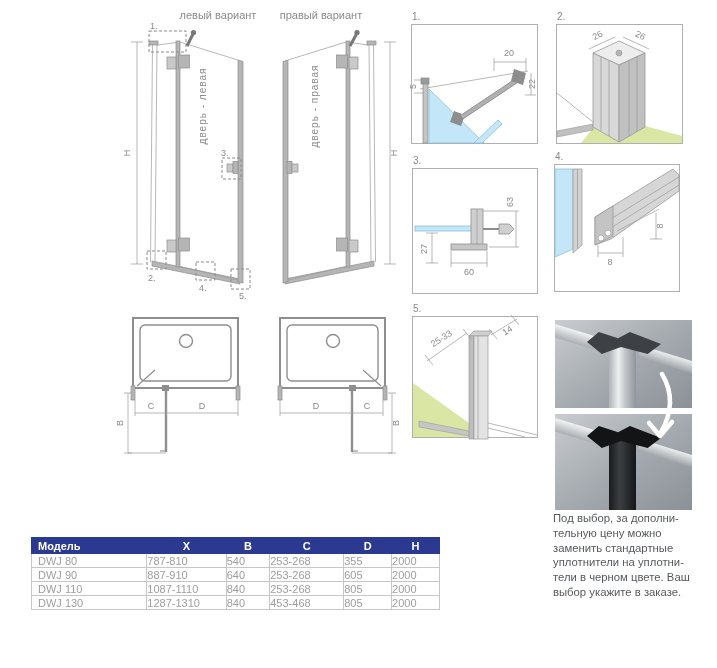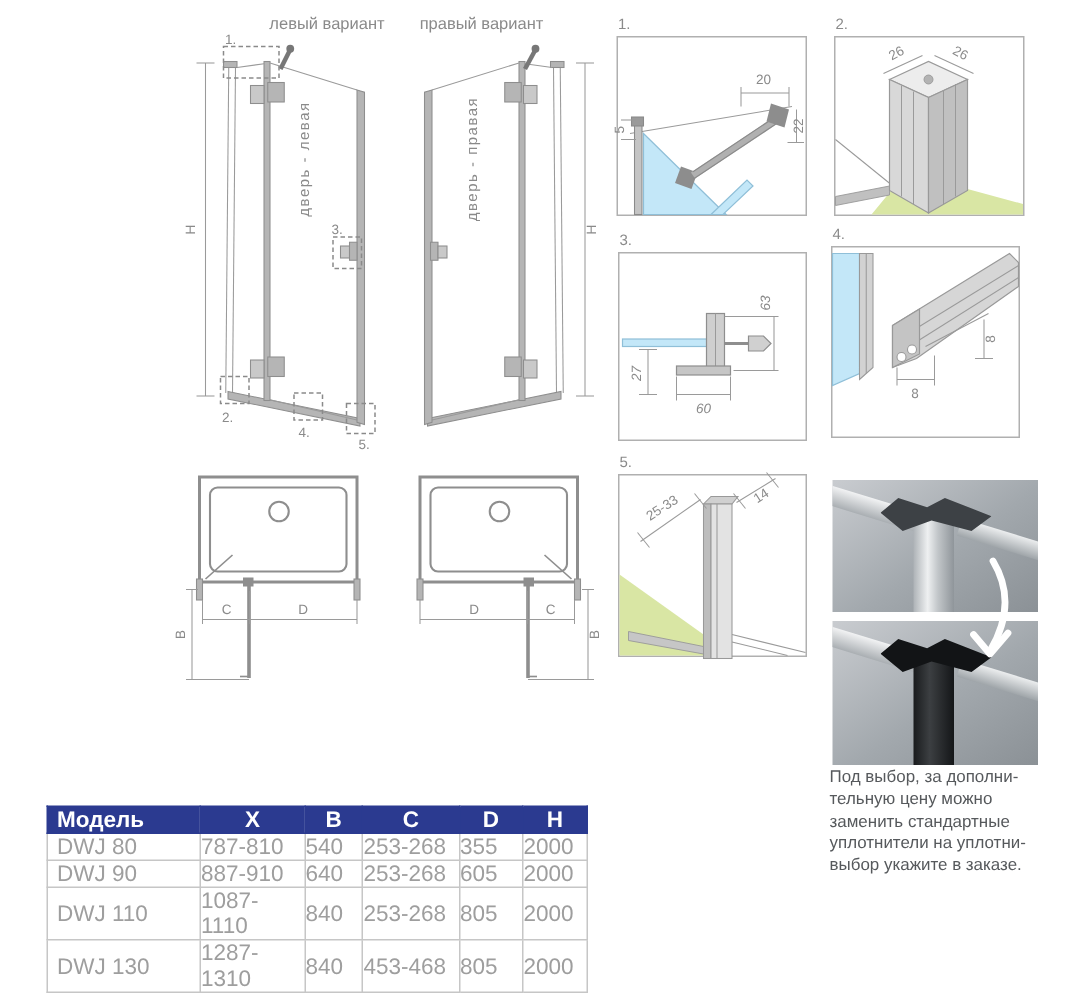--- a/index.html
+++ b/index.html
@@ -33,22 +33,22 @@
           background:linear-gradient(90deg,#aeb3b7,#eef0f1 35%,#c2c6c9 60%,#8f959a);}
   .seal-head{position:absolute;left:32px;top:12px;width:74px;height:22px;background:#3d4145;
           clip-path:polygon(0 45%,16% 0,42% 28%,58% 0,100% 55%,82% 100%,46% 68%,20% 100%);}
   .photo.black .seal-v{background:linear-gradient(90deg,#191b1d,#3c3f42 40%,#111214 75%,#ololo 100%);
           background:linear-gradient(90deg,#191b1d,#3c3f42 40%,#141618);}
   .photo.black .seal-head{background:#121416;}
 
   .note{position:absolute;left:553px;top:511px;width:148px;
         font-size:11.3px;line-height:14.8px;color:#56595c;}
 
-  table.spec{position:absolute;left:31px;top:537px;width:361px;border-collapse:collapse;
-        font-size:15px;}
+  table.spec{position:absolute;left:31px;top:537px;width:409px;border-collapse:collapse;
+        font-size:11px;}
   table.spec th{background:#2b3a90;color:#fff;font-weight:bold;height:15px;
         border:1px solid #2b3a90;padding:0;}
   table.spec th:first-child{text-align:left;padding-left:6px;}
   table.spec td{color:#9e9e9e;height:13px;border:1px solid #c6c6c6;text-align:left;padding:0;}
   table.spec td:first-child{text-align:left;padding-left:6px;}
   table.spec{border:1px solid #8f8f8f;}
 </style>
 </head>
 <body>
 
@@ -176,21 +176,21 @@
         <line class="thin" x1="32" y1="24" x2="58" y2="12"></line>
         <line class="thin" x1="66" y1="12" x2="92" y2="24"></line>
         <text class="dim" transform="rotate(-28 42 13)" x="42" y="13" text-anchor="middle">26</text>
         <text class="dim" transform="rotate(28 82 13)" x="82" y="13" text-anchor="middle">26</text>
       </svg>
     </div>
   </div>
 
   <div class="detail" style="left:412px;top:154px;width:126px;">
     <div class="dnum">3.</div>
-    <div class="dbox" style="width:124px;height:124px;font-style:italic;">
+    <div class="dbox" style="width:124px;height:124px;">
       <svg width="124" height="124" style="left:0;top:0">
         <rect class="glass" x="2" y="57" width="58" height="5"></rect>
         <rect x="58" y="40" width="12" height="36" fill="#cfcfcf" stroke="#8e8e8e" stroke-width=".8"></rect>
         <line class="thin" x1="64" y1="40" x2="64" y2="76"></line>
         <rect x="38" y="75" width="36" height="6" fill="#c6c6c6" stroke="#8e8e8e" stroke-width=".8"></rect>
         <line x1="70" y1="60" x2="86" y2="60" stroke="#8e8e8e" stroke-width="2"></line>
         <polygon points="86,55 96,55 101,60 96,65 86,65" fill="#d0d0d0" stroke="#8e8e8e" stroke-width=".8"></polygon>
         <line class="thin" x1="70" y1="42" x2="106" y2="42"></line>
         <line class="thin" x1="76" y1="78" x2="106" y2="78"></line>
         <line class="thin" x1="103" y1="42" x2="103" y2="78"></line>
@@ -320,20 +320,21 @@
   <svg width="70" height="85" style="left:622px;top:368px">
     <path d="M40,6 C52,26 50,46 38,66" stroke="#fff" stroke-width="4.5" fill="none" stroke-linecap="round"></path>
     <path d="M27,55 L38,68 L50,54" stroke="#fff" stroke-width="4.5" fill="none" stroke-linecap="round" stroke-linejoin="round"></path>
   </svg>
 
   <div class="note">
     <div>Под выбор, за дополни-</div>
     <div>тельную цену можно</div>
     <div>заменить стандартные</div>
     <div>уплотнители на уплотни-</div>
+    <div>тели в черном цвете. Ваш</div>
     <div>выбор укажите в заказе.</div>
   </div>
 
   <table class="spec">
     <colgroup>
       <col style="width:106px">
         <col style="width:73px">
         <col style="width:40px">
       <col style="width:68px">
         <col style="width:44px">

